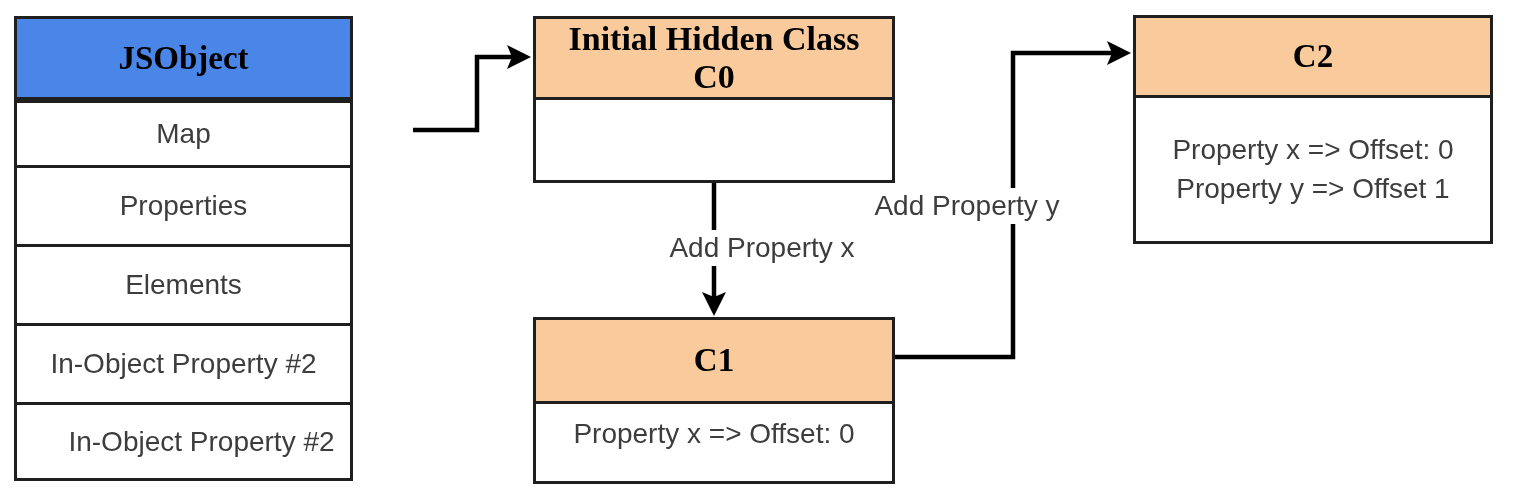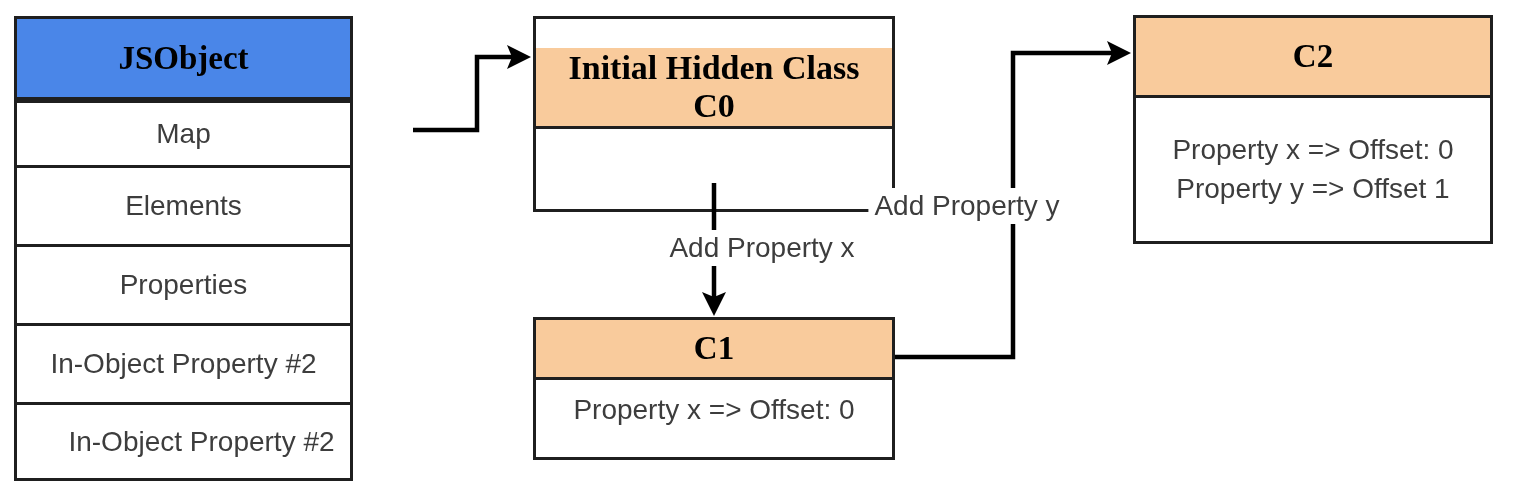--- a/index.html
+++ b/index.html
@@ -56,25 +56,25 @@
   .jsobject { left: 14px; top: 16px; width: 339px; }
   .jsobject .node-header { height: 81px; font-size: 33px; }
   .jsobject .node-row { border-top: 3px solid var(--border); }
   .jsobject .node-row:first-of-type { border-top: none; }
   .jsobject .row-map { height: 65px; text-align: right; }
   .jsobject .row-std { height: 79px; }
   .jsobject .row-last { height: 76px; padding-left: 36px; }
 
   
   .c0 { left: 533px; top: 16px; width: 362px; }
-  .c0 .node-header { height: 81px; font-size: 34px; line-height: 38px; margin-top: 29px; }
+  .c0 .node-header { height: 81px; font-size: 34px; line-height: 38px; }
   .c0 .node-body { height: 80px; }
 
   .c1 { left: 533px; top: 317px; width: 362px; }
-  .c1 .node-header { height: 60px; font-size: 33px; }
+  .c1 .node-header { height: 84px; font-size: 33px; }
   .c1 .node-body { height: 77px; display:flex; justify-content:center; align-items:flex-start; padding-top: 14px; font-size: 28px; color: var(--body-text); }
 
   .c2 { left: 1133px; top: 15px; width: 360px; }
   .c2 .node-header { height: 80px; font-size: 33px; justify-content: center; }
   .c2 .node-body { height: 143px; display:flex; flex-direction:column; align-items:center; padding-top: 32px; font-size: 28px; color: var(--body-text); }
   .c2 .node-body .body-line { line-height: 39px; }
 
   
   .arrows {
     position: absolute;
@@ -106,24 +106,24 @@
 <div class="canvas">
 
   <div class="node jsobject">
     <div class="node-header blue">
       <span>JSObject</span>
     </div>
     <div class="node-row row-map">
       <span>Map</span>
     </div>
     <div class="node-row row-std">
-      <span>Elements</span>
+      <span>Properties</span>
     </div>
     <div class="node-row row-std">
-      <span>Properties</span>
+      <span>Elements</span>
     </div>
     <div class="node-row row-std">
       <span>In-Object Property #2</span>
     </div>
     <div class="node-row row-last">
       <span>In-Object Property #2</span>
     </div>
   </div>
 
   <div class="node c0">

